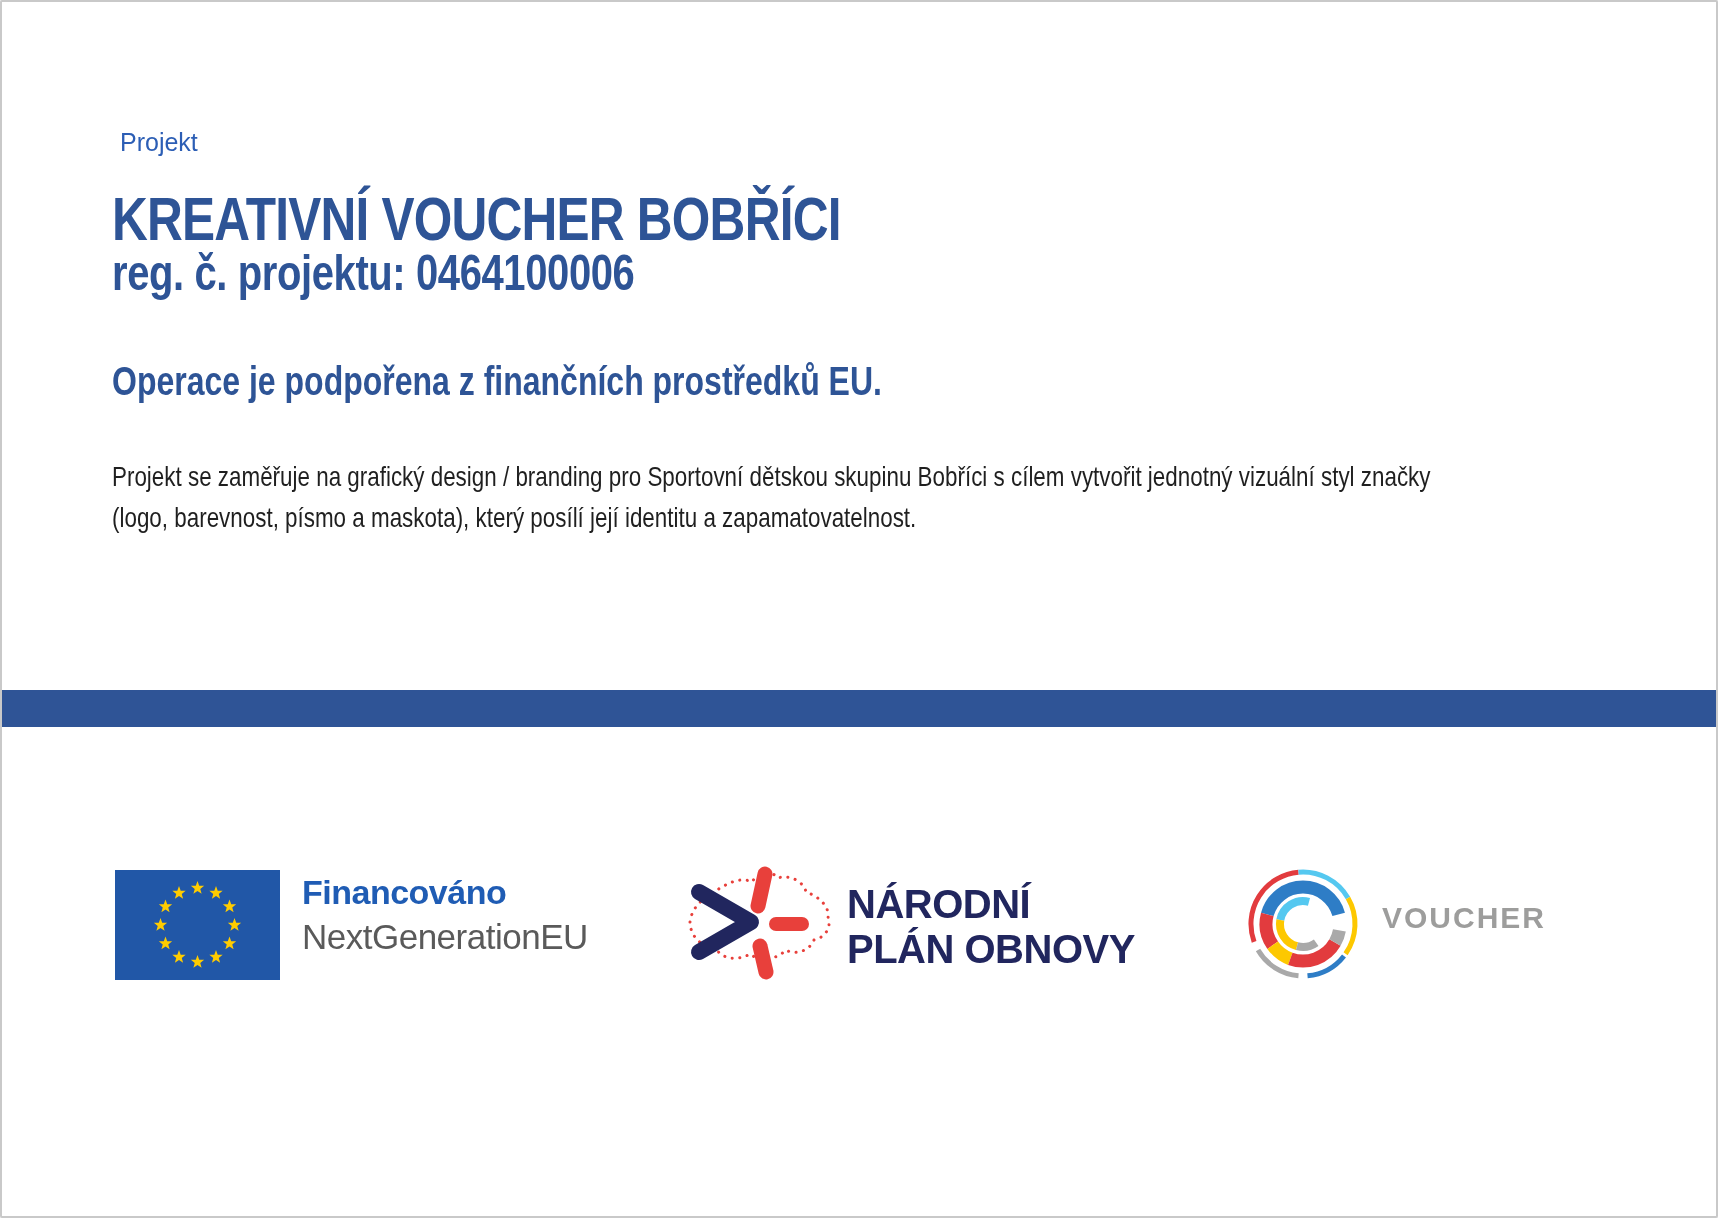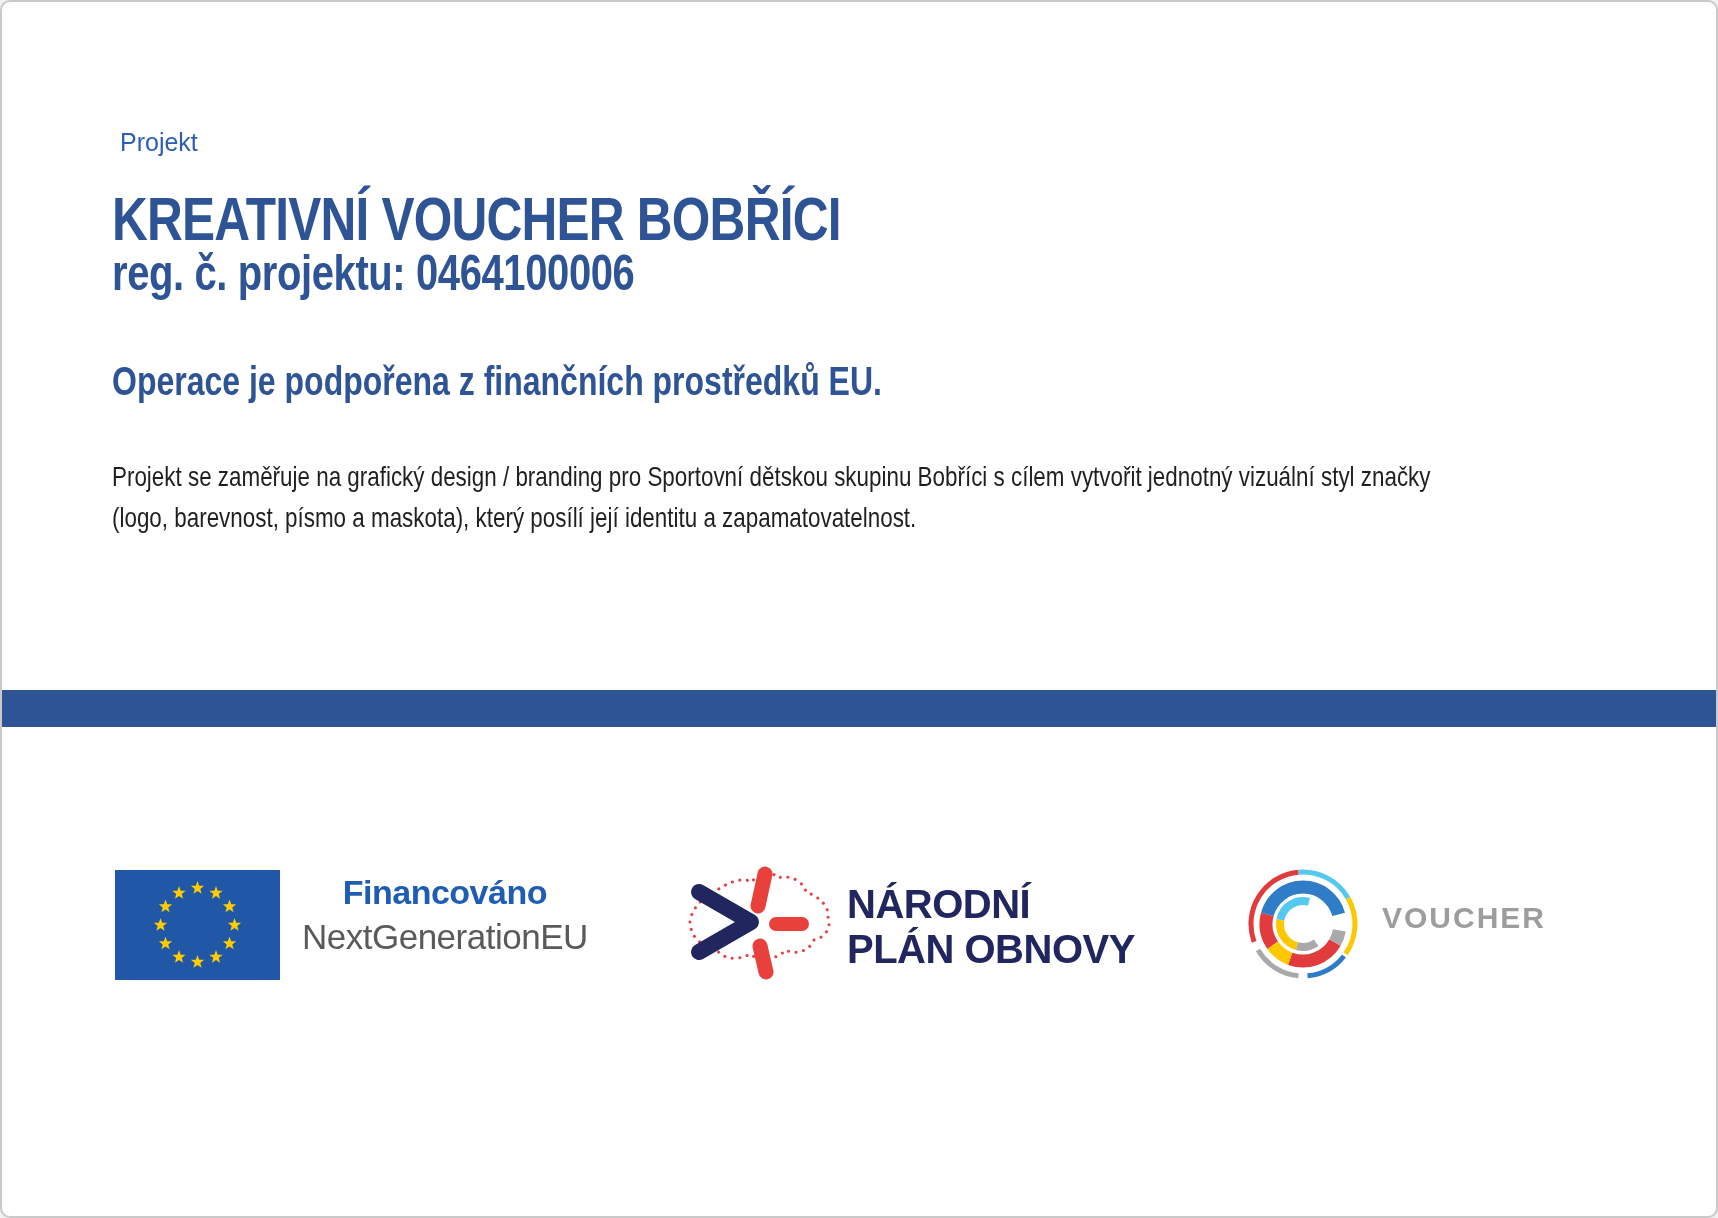--- a/index.html
+++ b/index.html
@@ -8,21 +8,21 @@
     --npo-navy:#21265E; --npo-red:#E8403B; --mk-text-gray:#9D9D9C;
     --eu-flag-blue:#2157A7; --eu-star-yellow:#FFCC00;
   }
   html,body{margin:0;padding:0;}
   body{
     width:1718px;height:1218px;background:#f1f1f1;
     font-family:"Liberation Sans",sans-serif;position:relative;overflow:hidden;
   }
   .page{
     position:absolute;left:0;top:0;right:0;bottom:0;
-    background:#ffffff;border:2px solid #c9c9c9;border-radius:10px;
+    background:#ffffff;border:2px solid #c9c9c9;border-radius:2px;
     box-sizing:border-box;overflow:hidden;
   }
   .squeeze{transform:scaleX(0.8);transform-origin:0 0;}
   .nowrap{white-space:nowrap;}
 
   .eyebrow{
     position:absolute;left:118px;top:126px;
     font-size:25px;color:var(--eyebrow-blue,#2C5EB5);
   }
   .title1{
@@ -43,21 +43,21 @@
   .description{
     position:absolute;left:110px;top:454px;width:1700px;
     font-size:28px;line-height:41px;color:var(--body-text,#1F1F1F);
   }
   .divider{
     position:absolute;left:0;right:0;top:688px;height:37px;
     background:var(--divider-blue,#2F5496);
   }
 
   
-  .eu-lockup{position:absolute;left:113px;top:868px;display:flex;text-align:center;}
+  .eu-lockup{position:absolute;left:113px;top:868px;display:flex;}
   .eu-flag{width:165px;height:110px;display:block;}
   .eu-text{margin-left:22px;padding-top:2px;}
   .eu-text .l1,.eu-text .l2{
     font-size:34px;font-weight:bold;line-height:40px;
     color:var(--eu-text-blue,#1F5CB4);letter-spacing:-0.5px;
   }
   .eu-text .l3{
     font-size:35px;line-height:38px;margin-top:6px;
     color:var(--nextgen-gray,#5A5A5A);letter-spacing:-0.5px;
   }

